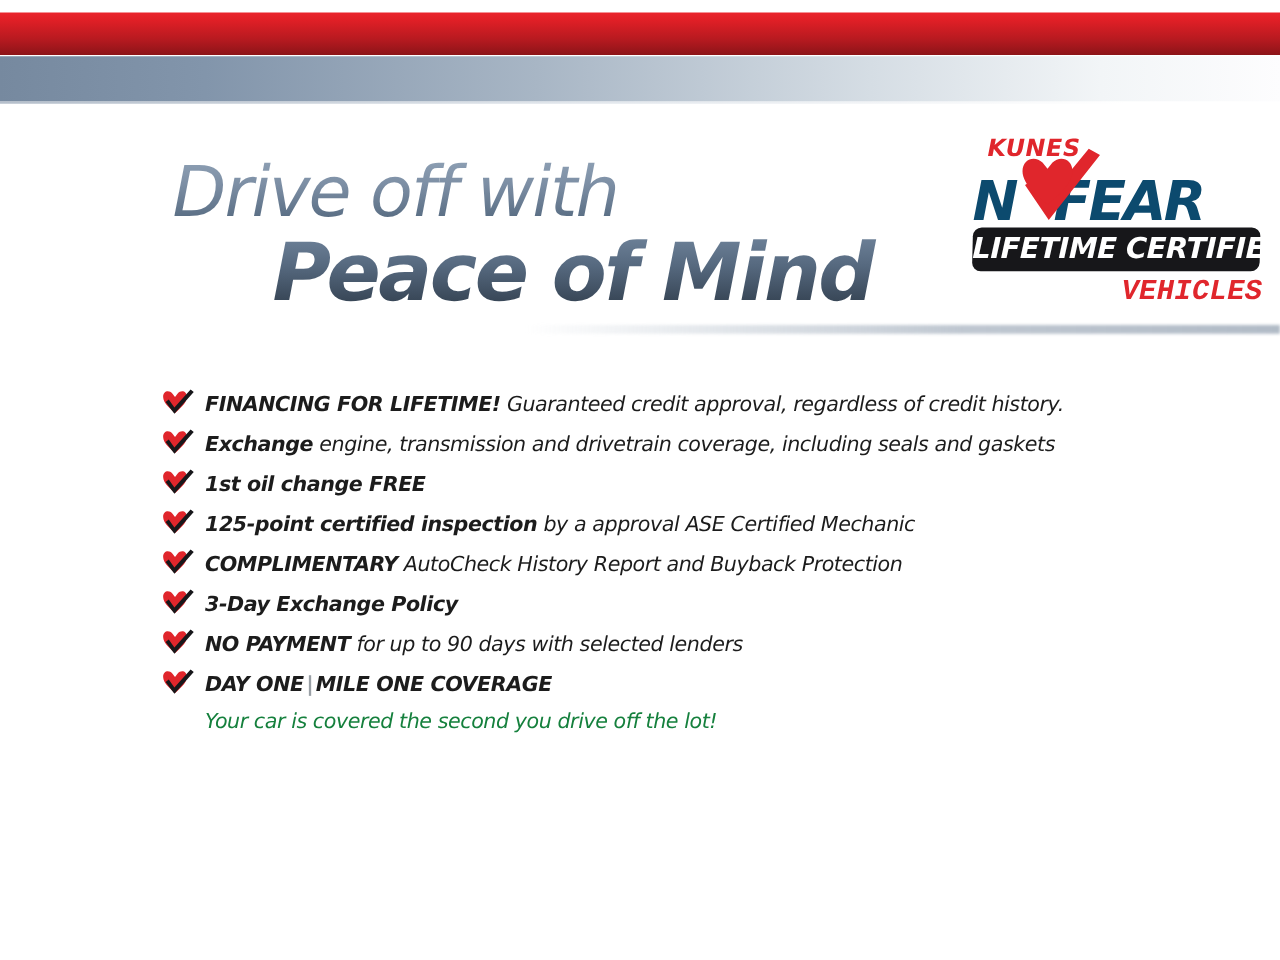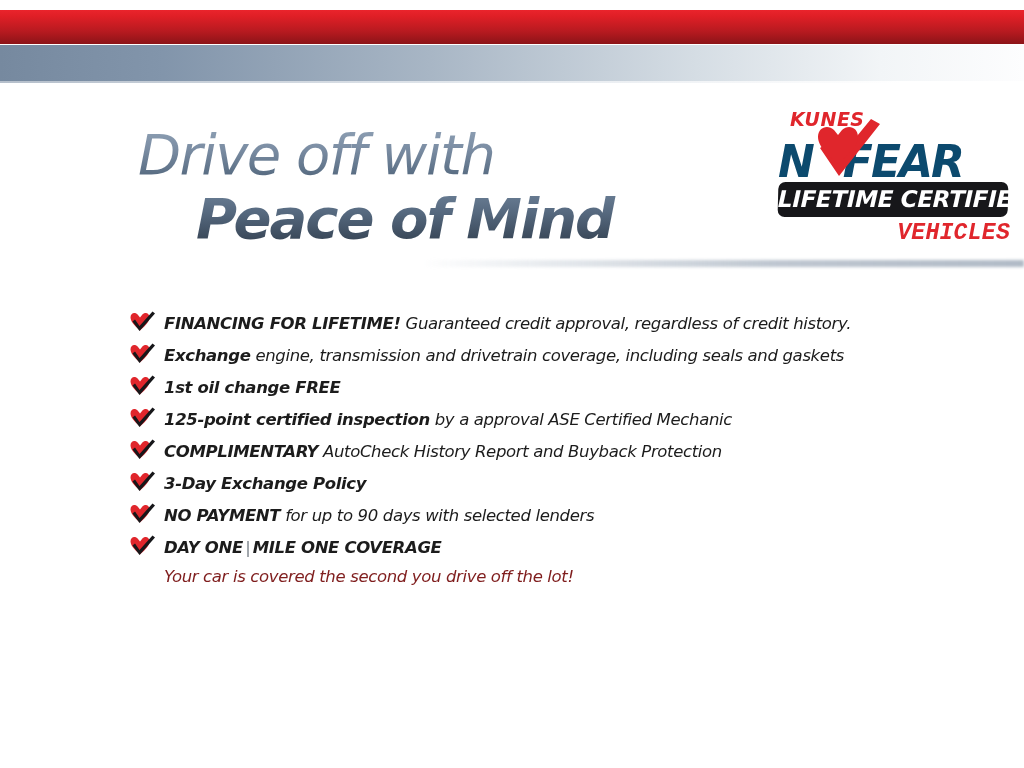--- a/index.html
+++ b/index.html
@@ -73,25 +73,25 @@
     background: linear-gradient(to bottom, #8fa1b5 0%, #7c8ea4 38%, #5e7288 78%, #4a5d72 100%);
     -webkit-background-clip: text;
     background-clip: text;
     color: transparent;
     -webkit-text-fill-color: transparent;
   }
   .headline-line2 {
     font-family: "DejaVu Sans", sans-serif;
     font-style: italic;
     font-weight: bold;
-    font-size: 56px;
+    font-size: 64px;
     line-height: 66px;
     letter-spacing: -2px;
     margin-top: 2px;
-    margin-left: 58px;
+    margin-left: 80px;
     white-space: nowrap;
     background: linear-gradient(to bottom, #70849b 0%, #56697f 40%, #3c4b5c 78%, #2f3c4a 100%);
     -webkit-background-clip: text;
     background-clip: text;
     color: transparent;
     -webkit-text-fill-color: transparent;
   }
 
   
   .headline-divider {
@@ -219,21 +219,21 @@
   .benefit-sep {
     color: #9aa0a6;
     font-weight: bold;
     padding: 0 2px;
   }
   .benefit-sub {
     font-family: "DejaVu Sans", sans-serif;
     font-style: italic;
     font-size: 16.5px;
     line-height: 26px;
-    color: #7f1d1d;
+    color: #15803d;
     white-space: nowrap;
     letter-spacing: -0.35px;
     padding-left: 0px;
   }
 </style>
 </head>
 <body>
 
 <div class="poster">
 

